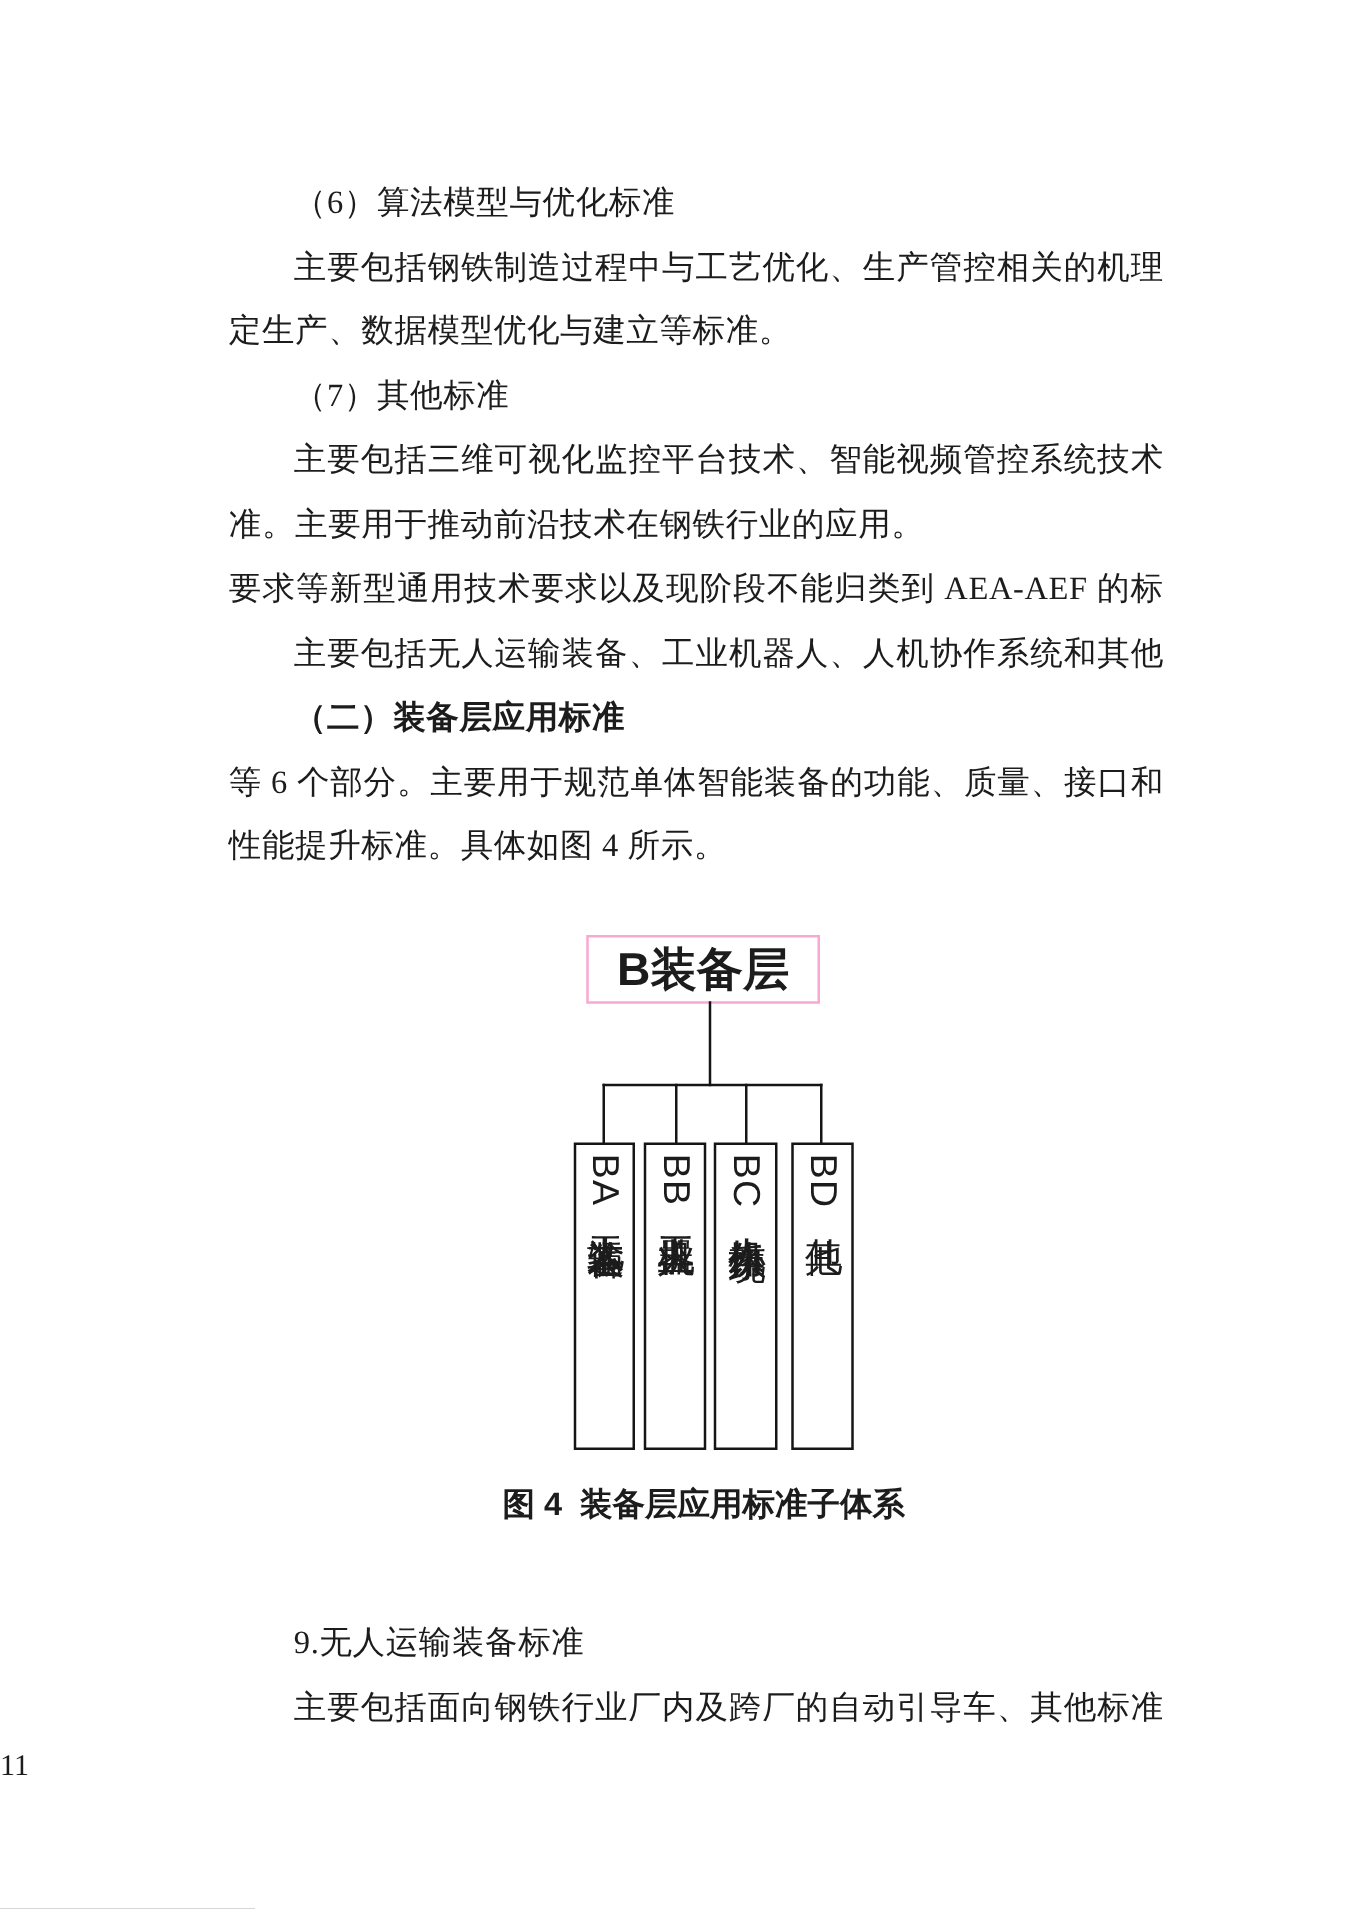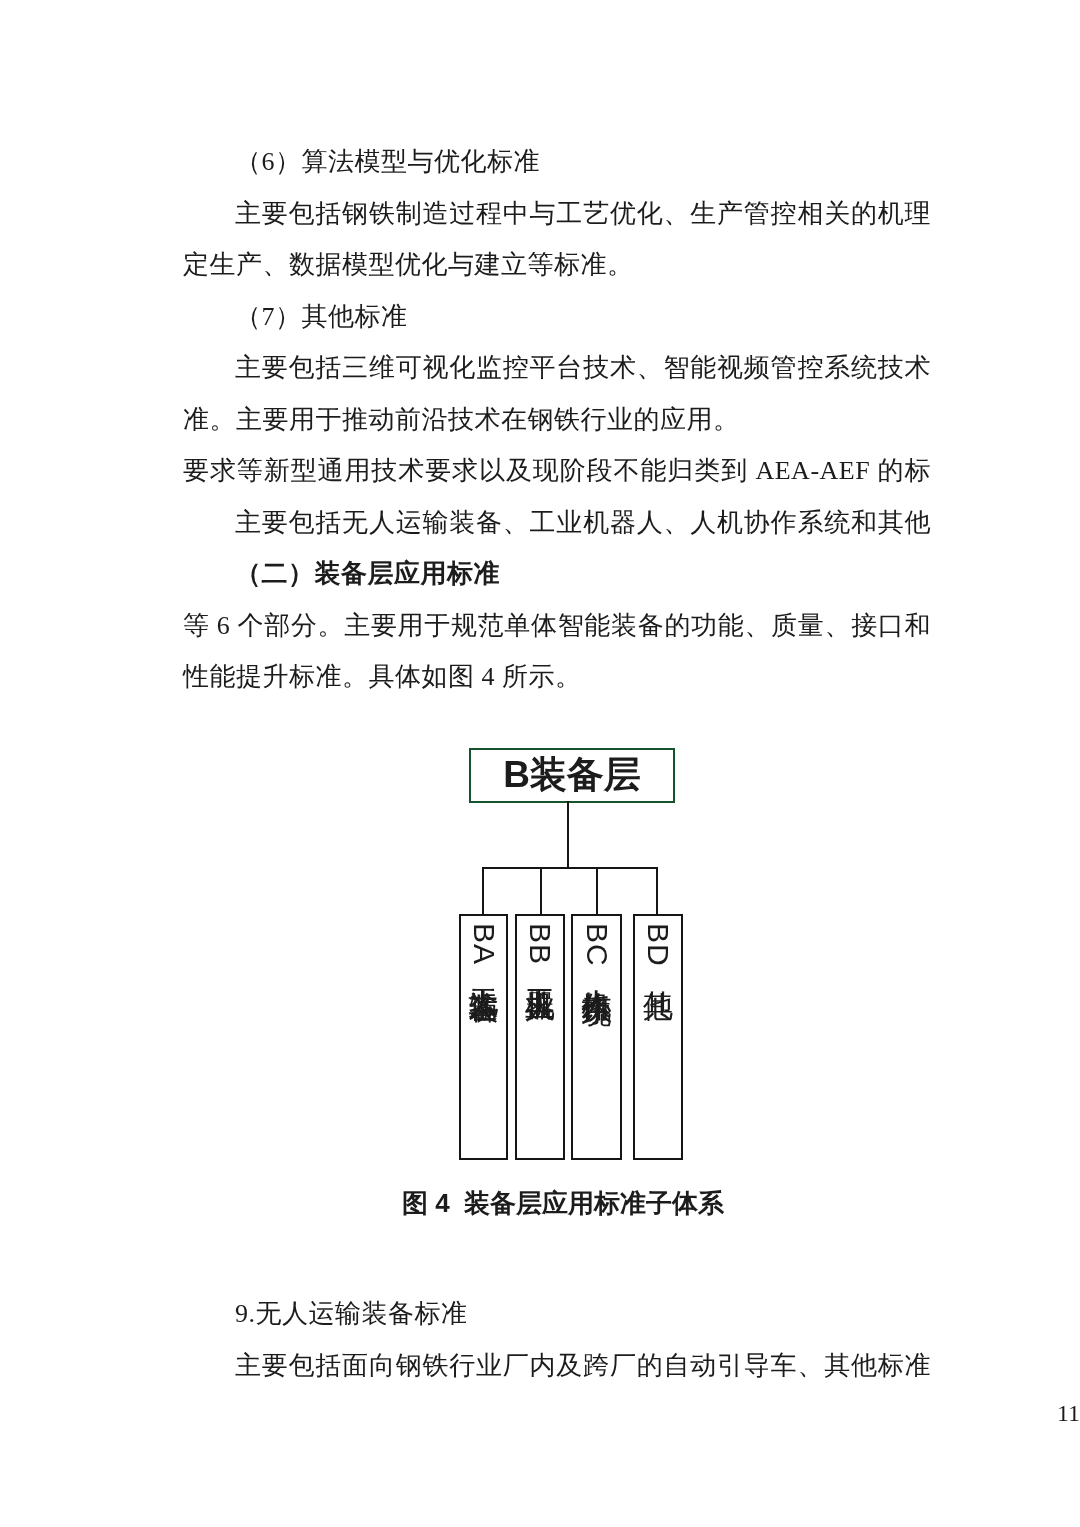--- a/index.html
+++ b/index.html
@@ -21,23 +21,23 @@
     letter-spacing:0.5px;
     white-space:normal;
   }
   .line.indent { text-indent:52px; }
   .line.fill   { text-align:justify; text-align-last:justify; }
   .line.bold   { font-weight:bold; }
 
   
   .fig-root {
     position:absolute; left:469px; top:748px;
-    width:206px; height:55px;
-    border:2px solid #14532d; box-sizing:border-box;
-    display:flex; align-items:flex-start; justify-content:center;
+    width:187px; height:55px;
+    border:2px solid #f9a8d4; box-sizing:border-box;
+    display:flex; align-items:flex-end; justify-content:center;
     font-family:"Liberation Sans", sans-serif;
     font-weight:600; font-size:37px;
   }
   .conn { position:absolute; background:#151515; }
   .stem { left:567px; top:801px; width:2px; height:68px; }
   .hbar { left:482px; top:867px; width:176px; height:2px; }
   .drop { top:867px; width:2px; height:49px; }
   .d1 { left:482px; } .d2 { left:540px; } .d3 { left:596px; } .d4 { left:656px; }
 
   .fig-child {
@@ -64,21 +64,21 @@
     position:absolute; left:23px; top:1186px; width:1080px;
     text-align:center;
     font-family:"Liberation Sans", sans-serif;
     font-weight:bold; font-size:26px;
     white-space:pre;
   }
 
   
   .pagenum {
     position:absolute; left:0; top:1400px; width:1080px;
-    text-align:right; font-size:24px;
+    text-align:left; font-size:24px;
   }
 
   
   .watermark {
     position:absolute; left:8px; top:1526px;
     display:flex; gap:8px;
     color:#e4e4e4;
   }
   .watermark .wm-text {
     font-family:"Liberation Sans", sans-serif;

